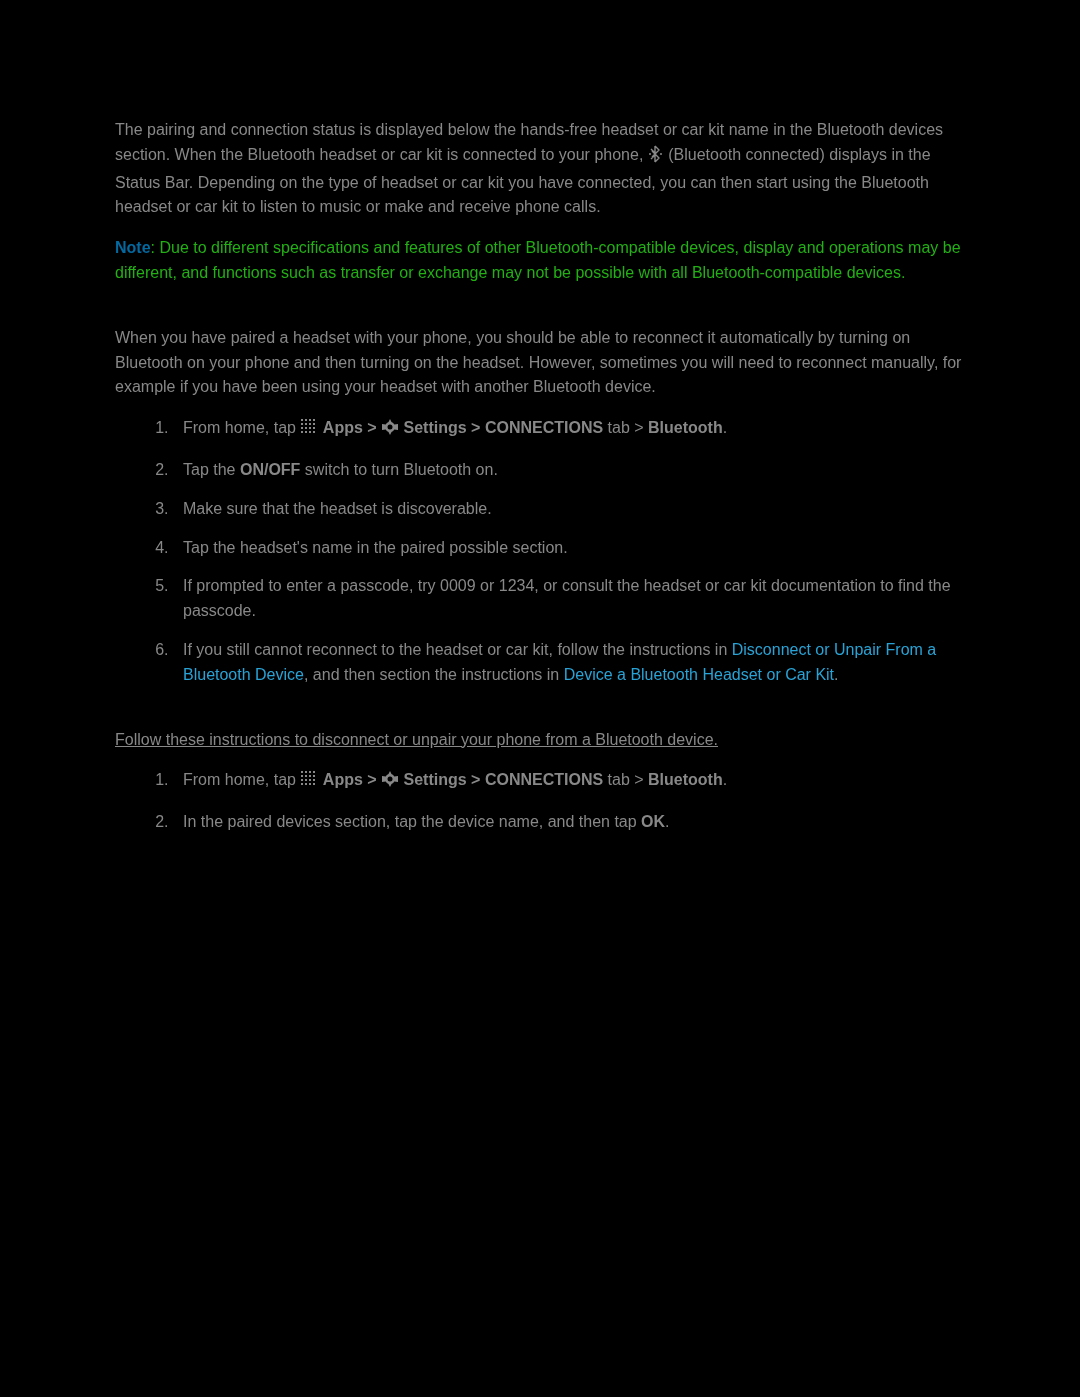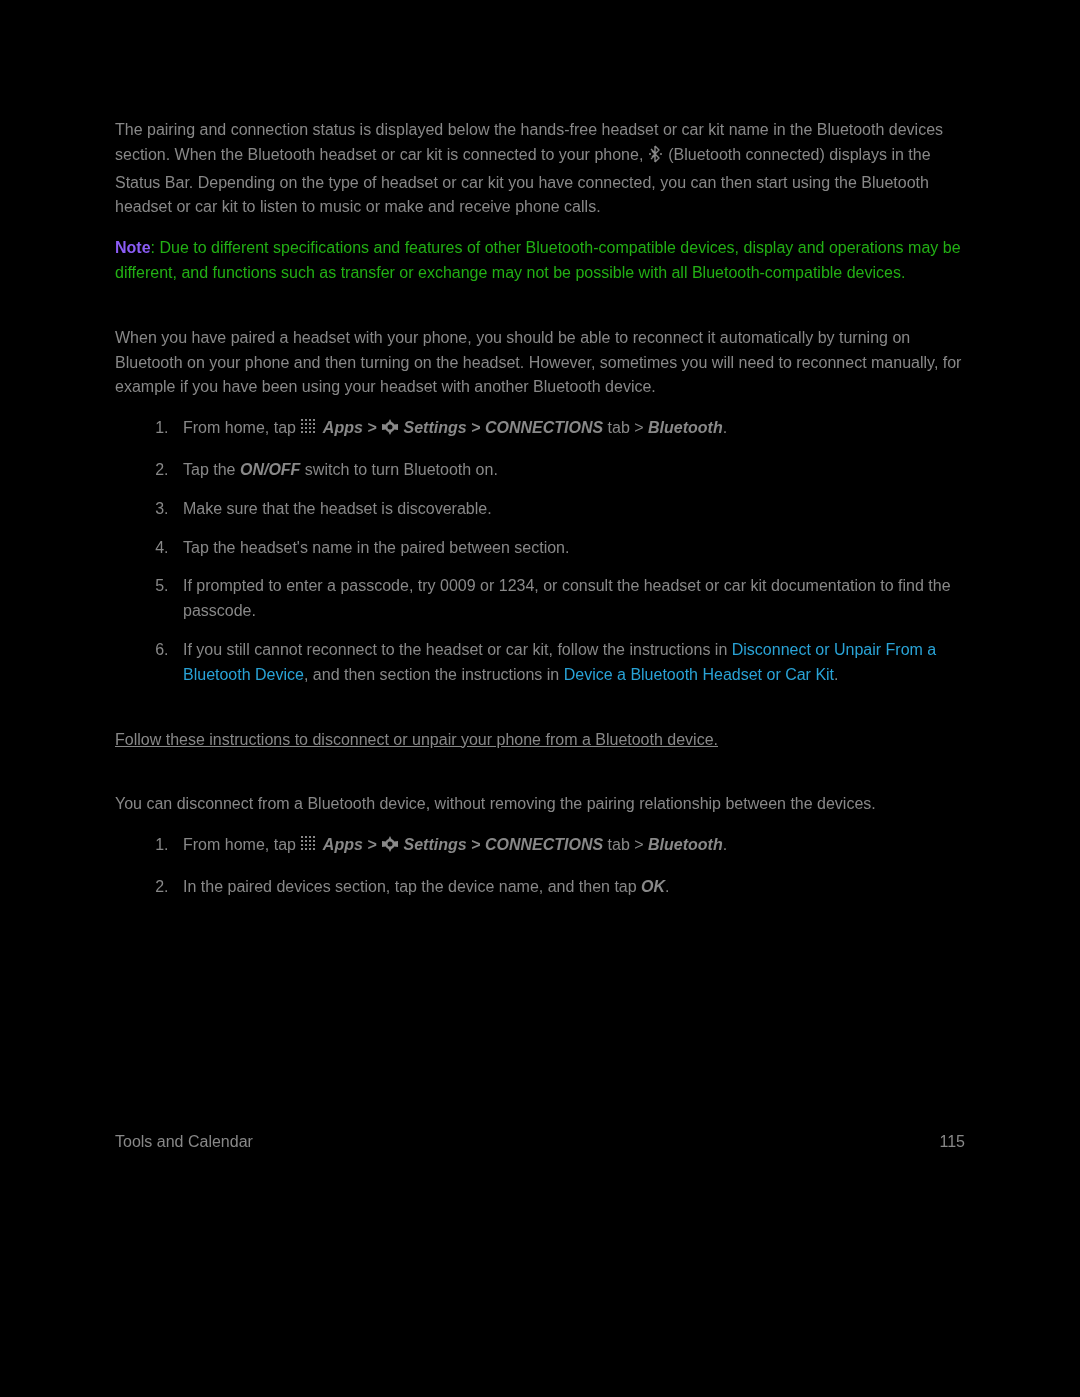--- a/index.html
+++ b/index.html
@@ -22,32 +22,32 @@
     height: 1195px;
   }
   .para {
     margin: 0 0 16px 0;
   }
   .note {
     color: #22b014;
     margin: 0 0 40px 0;
   }
   .note b {
-    color: #8b5cf6;
+    color: #0369a1;
   }
   ol.steps {
     list-style: decimal;
     padding-left: 58px;
     margin: 0 0 28px 0;
   }
   ol.steps > li {
     padding-left: 10px;
     margin-bottom: 14px;
   }
-  .b { font-weight: bold; font-style: italic; }
+  .b { font-weight: bold; }
   .link { color: #29a3d6; }
   .icon {
     display: inline-block;
     vertical-align: -3px;
   }
   .footer {
     position: absolute;
     left: 115px;
     right: 115px;
     bottom: 40px;
@@ -112,30 +112,29 @@
               <circle r="2.5" fill="#000"></circle>
             </g>
           </svg>
       </span>
       <span class="b"> Settings</span><span class="b"> &gt; </span><span class="b">CONNECTIONS</span><span> tab &gt; </span><span class="b">Bluetooth</span><span>.</span>
     </li>
     <li>
       <span>Tap the </span><span class="b">ON/OFF</span><span> switch to turn Bluetooth on.</span>
     </li>
     <li>Make sure that the headset is discoverable.</li>
-    <li>Tap the headset's name in the paired between section.</li>
+    <li>Tap the headset's name in the paired possible section.</li>
     <li>If prompted to enter a passcode, try 0009 or 1234, or consult the headset or car kit documentation to find the passcode.</li>
     <li>
       <span>If you still cannot reconnect to the headset or car kit, follow the instructions in </span><span class="link">Disconnect or Unpair From a Bluetooth Device</span><span>, and then section the instructions in </span><span class="link">Device a Bluetooth Headset or Car Kit</span><span>.</span>
     </li>
   </ol>
 
   <p class="para" style="margin-top:40px;text-decoration:underline;">Follow these instructions to disconnect or unpair your phone from a Bluetooth device.</p>
 
-  <p class="para" style="margin-top:40px;">You can disconnect from a Bluetooth device, without removing the pairing relationship between the devices.</p>
 
   <ol class="steps">
     <li>
       <span>From home, tap </span>
       <span class="icon">
         <svg width="18" height="18" viewBox="0 0 18 18">
           <g fill="#888">
             <rect x="1" y="1" width="2" height="2"></rect>
               <rect x="5" y="1" width="2" height="2"></rect>
               <rect x="9" y="1" width="2" height="2"></rect>
@@ -164,18 +163,14 @@
             </g>
           </svg>
       </span>
       <span class="b"> Settings</span><span class="b"> &gt; </span><span class="b">CONNECTIONS</span><span> tab &gt; </span><span class="b">Bluetooth</span><span>.</span>
     </li>
     <li>
       <span>In the paired devices section, tap the device name, and then tap </span><span class="b">OK</span><span>.</span>
     </li>
   </ol>
 
-  <div class="footer">
-    <span>Tools and Calendar</span>
-    <span>115</span>
-  </div>
 
 </div>
 
 </body></html>

